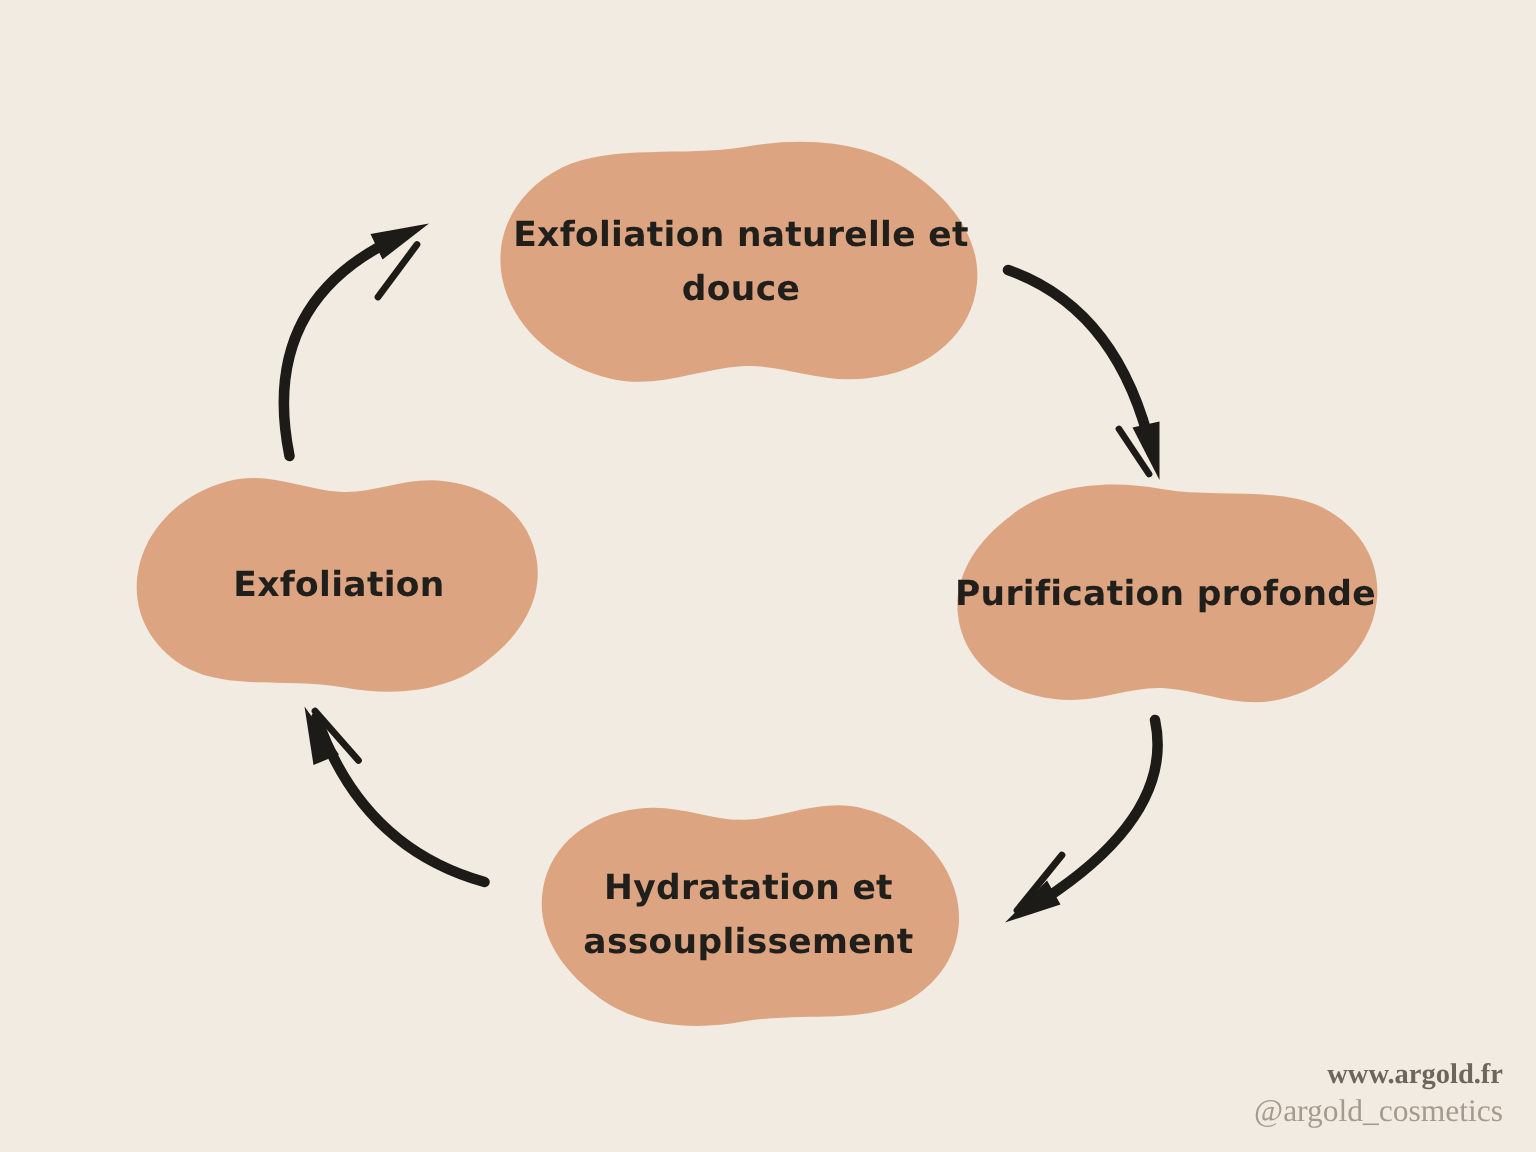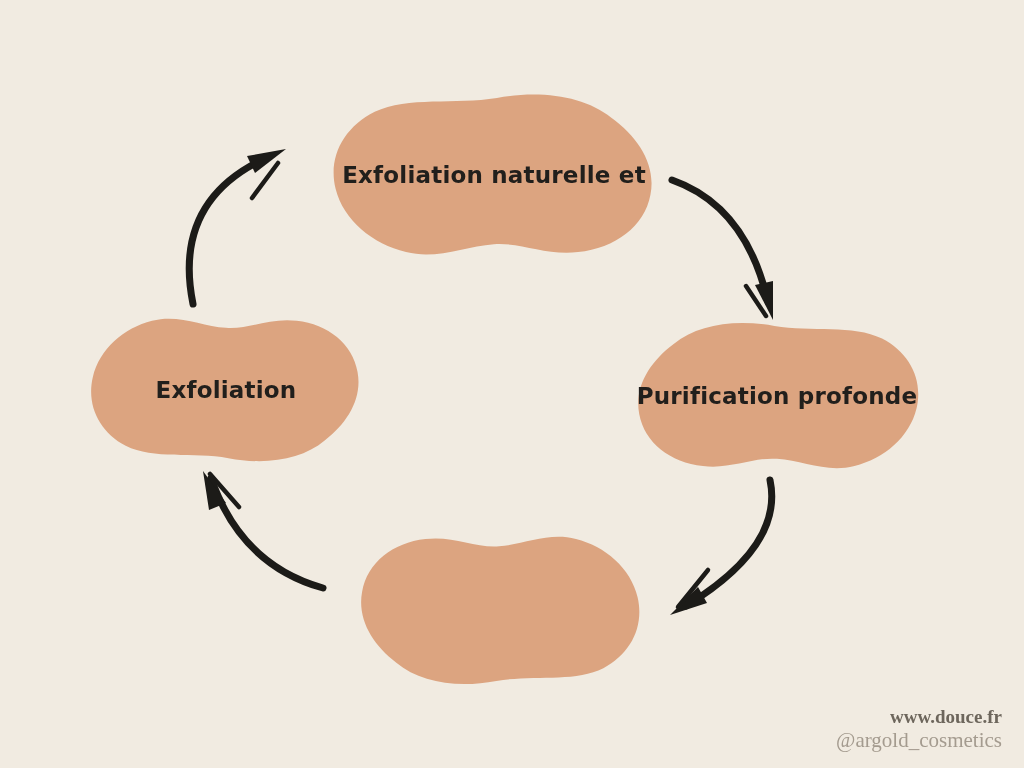--- a/index.html
+++ b/index.html
@@ -96,37 +96,42 @@
 <body>
 
 <div class="canvas">
 
   <div class="node node-top">
     <svg class="blob" viewBox="0 0 360 176" preserveAspectRatio="none" aria-hidden="true">
       <path class="blob-path" d="M 183 10 C 228 2 272 8 300 30 C 328 50 346 78 340 108 C 334 140 304 162 266 166 C 234 170 208 156 180 158 C 150 160 122 174 90 166 C 56 158 26 134 18 102 C 10 70 26 40 58 24 C 92 8 140 17 183 10 Z"></path>
     </svg>
     <div class="node-label">
       <span>Exfoliation naturelle et</span>
+      <span>douce</span>
     </div>
   </div>
 
   <div class="node node-right">
     <svg class="blob" viewBox="0 0 360 176" preserveAspectRatio="none" aria-hidden="true">
       <path class="blob-path" d="M 183 10 C 228 2 272 8 300 30 C 328 50 346 78 340 108 C 334 140 304 162 266 166 C 234 170 208 156 180 158 C 150 160 122 174 90 166 C 56 158 26 134 18 102 C 10 70 26 40 58 24 C 92 8 140 17 183 10 Z"></path>
     </svg>
     <div class="node-label">
       <span>Purification profonde</span>
       <span></span>
     </div>
   </div>
 
   <div class="node node-bottom">
     <svg class="blob" viewBox="0 0 360 176" preserveAspectRatio="none" aria-hidden="true">
       <path class="blob-path" d="M 183 10 C 228 2 272 8 300 30 C 328 50 346 78 340 108 C 334 140 304 162 266 166 C 234 170 208 156 180 158 C 150 160 122 174 90 166 C 56 158 26 134 18 102 C 10 70 26 40 58 24 C 92 8 140 17 183 10 Z"></path>
     </svg>
+    <div class="node-label">
+      <span>Hydratation et</span>
+      <span>assouplissement</span>
+    </div>
   </div>
 
   <div class="node node-left">
     <svg class="blob" viewBox="0 0 360 176" preserveAspectRatio="none" aria-hidden="true">
       <path class="blob-path" d="M 183 10 C 228 2 272 8 300 30 C 328 50 346 78 340 108 C 334 140 304 162 266 166 C 234 170 208 156 180 158 C 150 160 122 174 90 166 C 56 158 26 134 18 102 C 10 70 26 40 58 24 C 92 8 140 17 183 10 Z"></path>
     </svg>
     <div class="node-label">
       <span>Exfoliation</span>
       <span></span>
     </div>
@@ -150,17 +155,17 @@
     <path class="arrow-stray" d="M 46 104 L 16 141"></path>
   </svg>
 
   <svg class="arrow arrow-bottom-left" width="140" height="140" viewBox="0 0 140 140" aria-hidden="true">
     <path class="arrow-stroke" d="M 130 128 Q 48 105 18 18"></path>
     <polygon class="arrow-head" points="10,11 33,43 16,50"></polygon>
     <path class="arrow-stray" d="M 46 47 L 17 14"></path>
   </svg>
 
   <div class="footer">
-    <div class="footer-site">www.douce.fr</div>
+    <div class="footer-site">www.argold.fr</div>
     <div class="footer-handle">@argold_cosmetics</div>
   </div>
 
 </div>
 
 </body></html>

